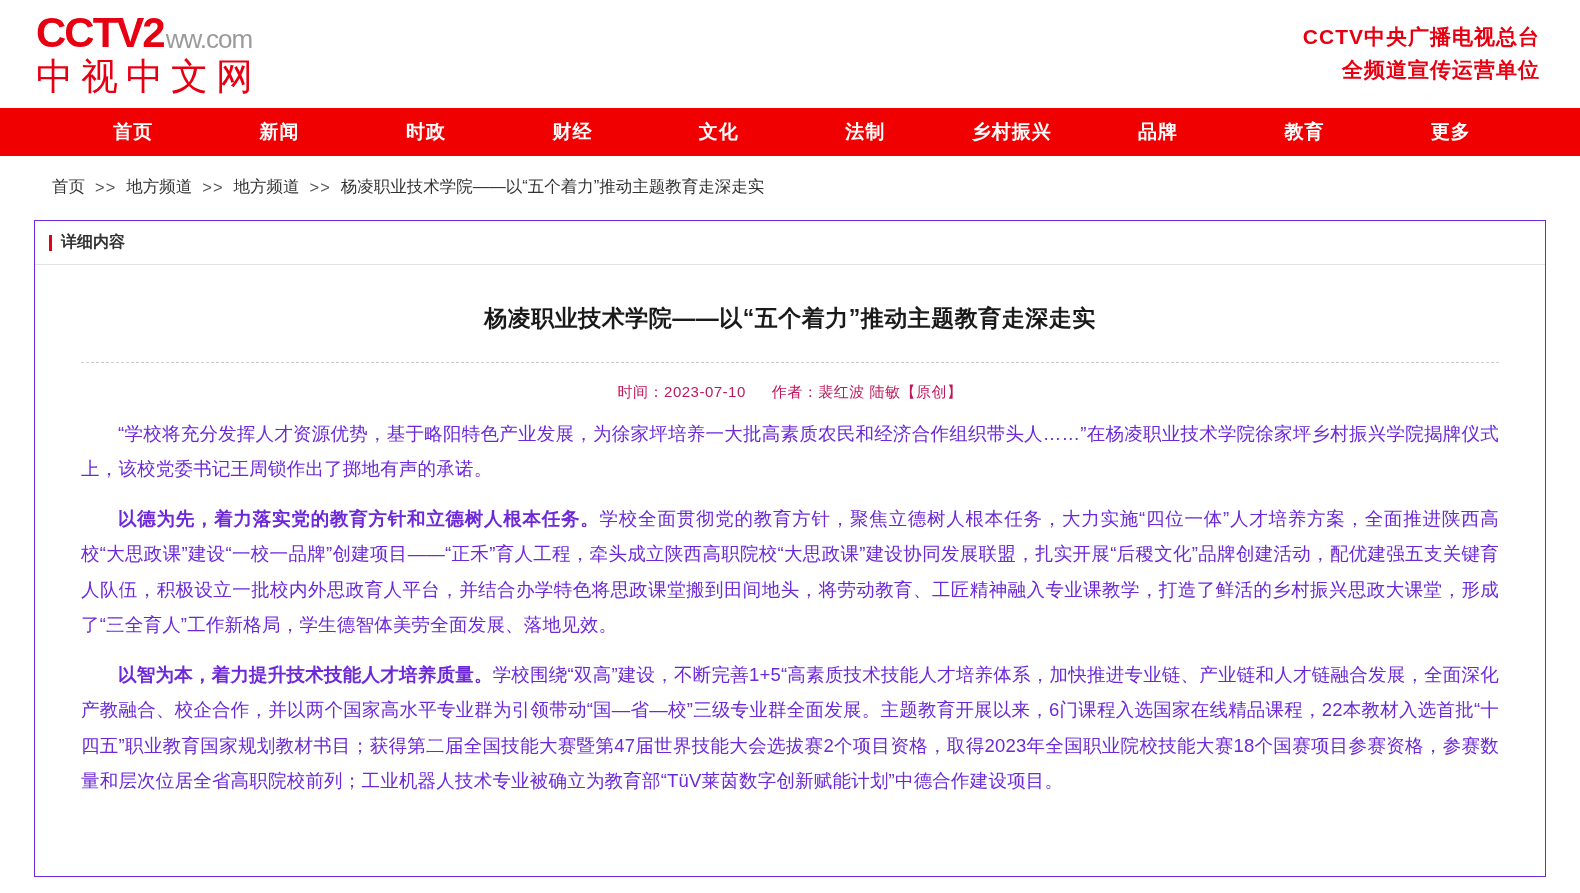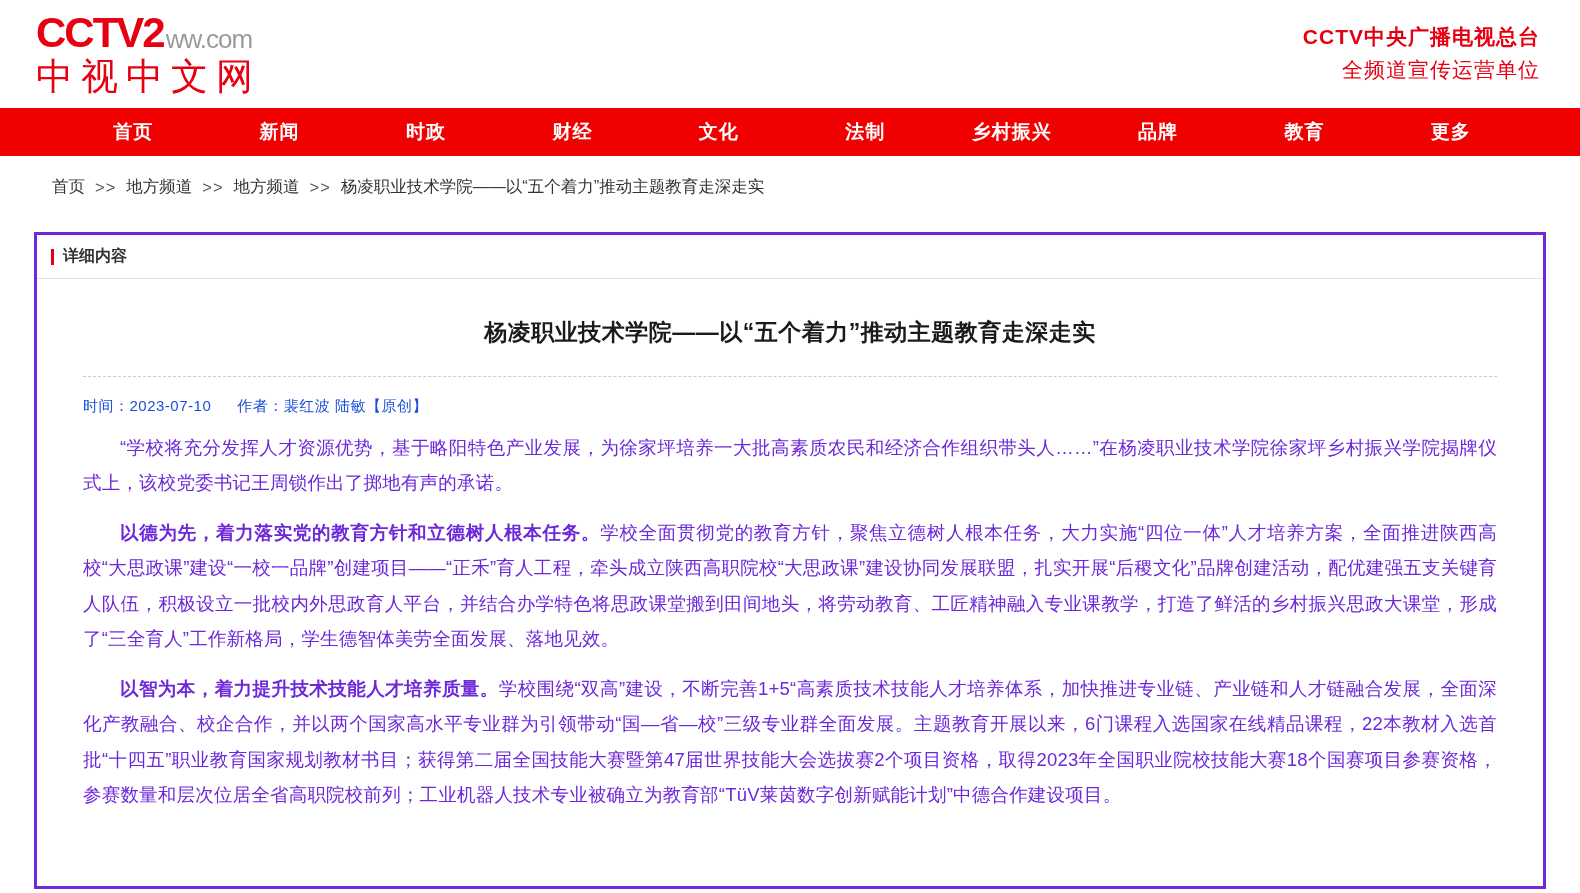--- a/index.html
+++ b/index.html
@@ -55,21 +55,21 @@
   .header-right { text-align: right; }
   .header-right .line1 {
     font-size: 21px;
     font-weight: 700;
     color: #e60012;
     letter-spacing: 1px;
     line-height: 1.5;
   }
   .header-right .line2 {
     font-size: 21px;
-    font-weight: 400;
+    font-weight: 700;
     color: #e60012;
     letter-spacing: 1px;
     line-height: 1.6;
   }
 
   
   .nav {
     background: #f00000;
     height: 48px;
     display: flex;
@@ -105,22 +105,22 @@
   .breadcrumb .crumb { cursor: pointer; }
   .breadcrumb .sep {
     margin: 0 10px;
     color: #555;
     letter-spacing: 1px;
   }
   .breadcrumb .crumb.last { cursor: default; }
 
   
   .panel {
-    margin: 16px 34px;
-    border: 3px solid #6d28d9;
+    margin: 4px 34px;
+    border: 1px solid #6d28d9;
     background: #fff;
     height: 657px;
     overflow: hidden;
   }
   .panel-head {
     height: 44px;
     display: flex;
     align-items: center;
     border-bottom: 1px solid #e2e2e2;
     padding-left: 14px;
@@ -145,23 +145,23 @@
     font-weight: 700;
     color: #1a1a1a;
     letter-spacing: 0.5px;
     line-height: 1.5;
   }
   .meta-rule {
     margin: 26px 0 0 0;
     border-top: 1px dashed #cccccc;
   }
   .meta {
-    text-align: left;
+    text-align: center;
     font-size: 15px;
-    color: #1d4ed8;
+    color: #be185d;
     padding: 20px 0 14px 0;
     letter-spacing: 0.5px;
   }
   .meta .gap { display: inline-block; width: 26px; }
 
   .body-text p {
     margin: 0 0 14px 0;
     font-size: 18.5px;
     line-height: 1.92;
     color: #6d28d9;

